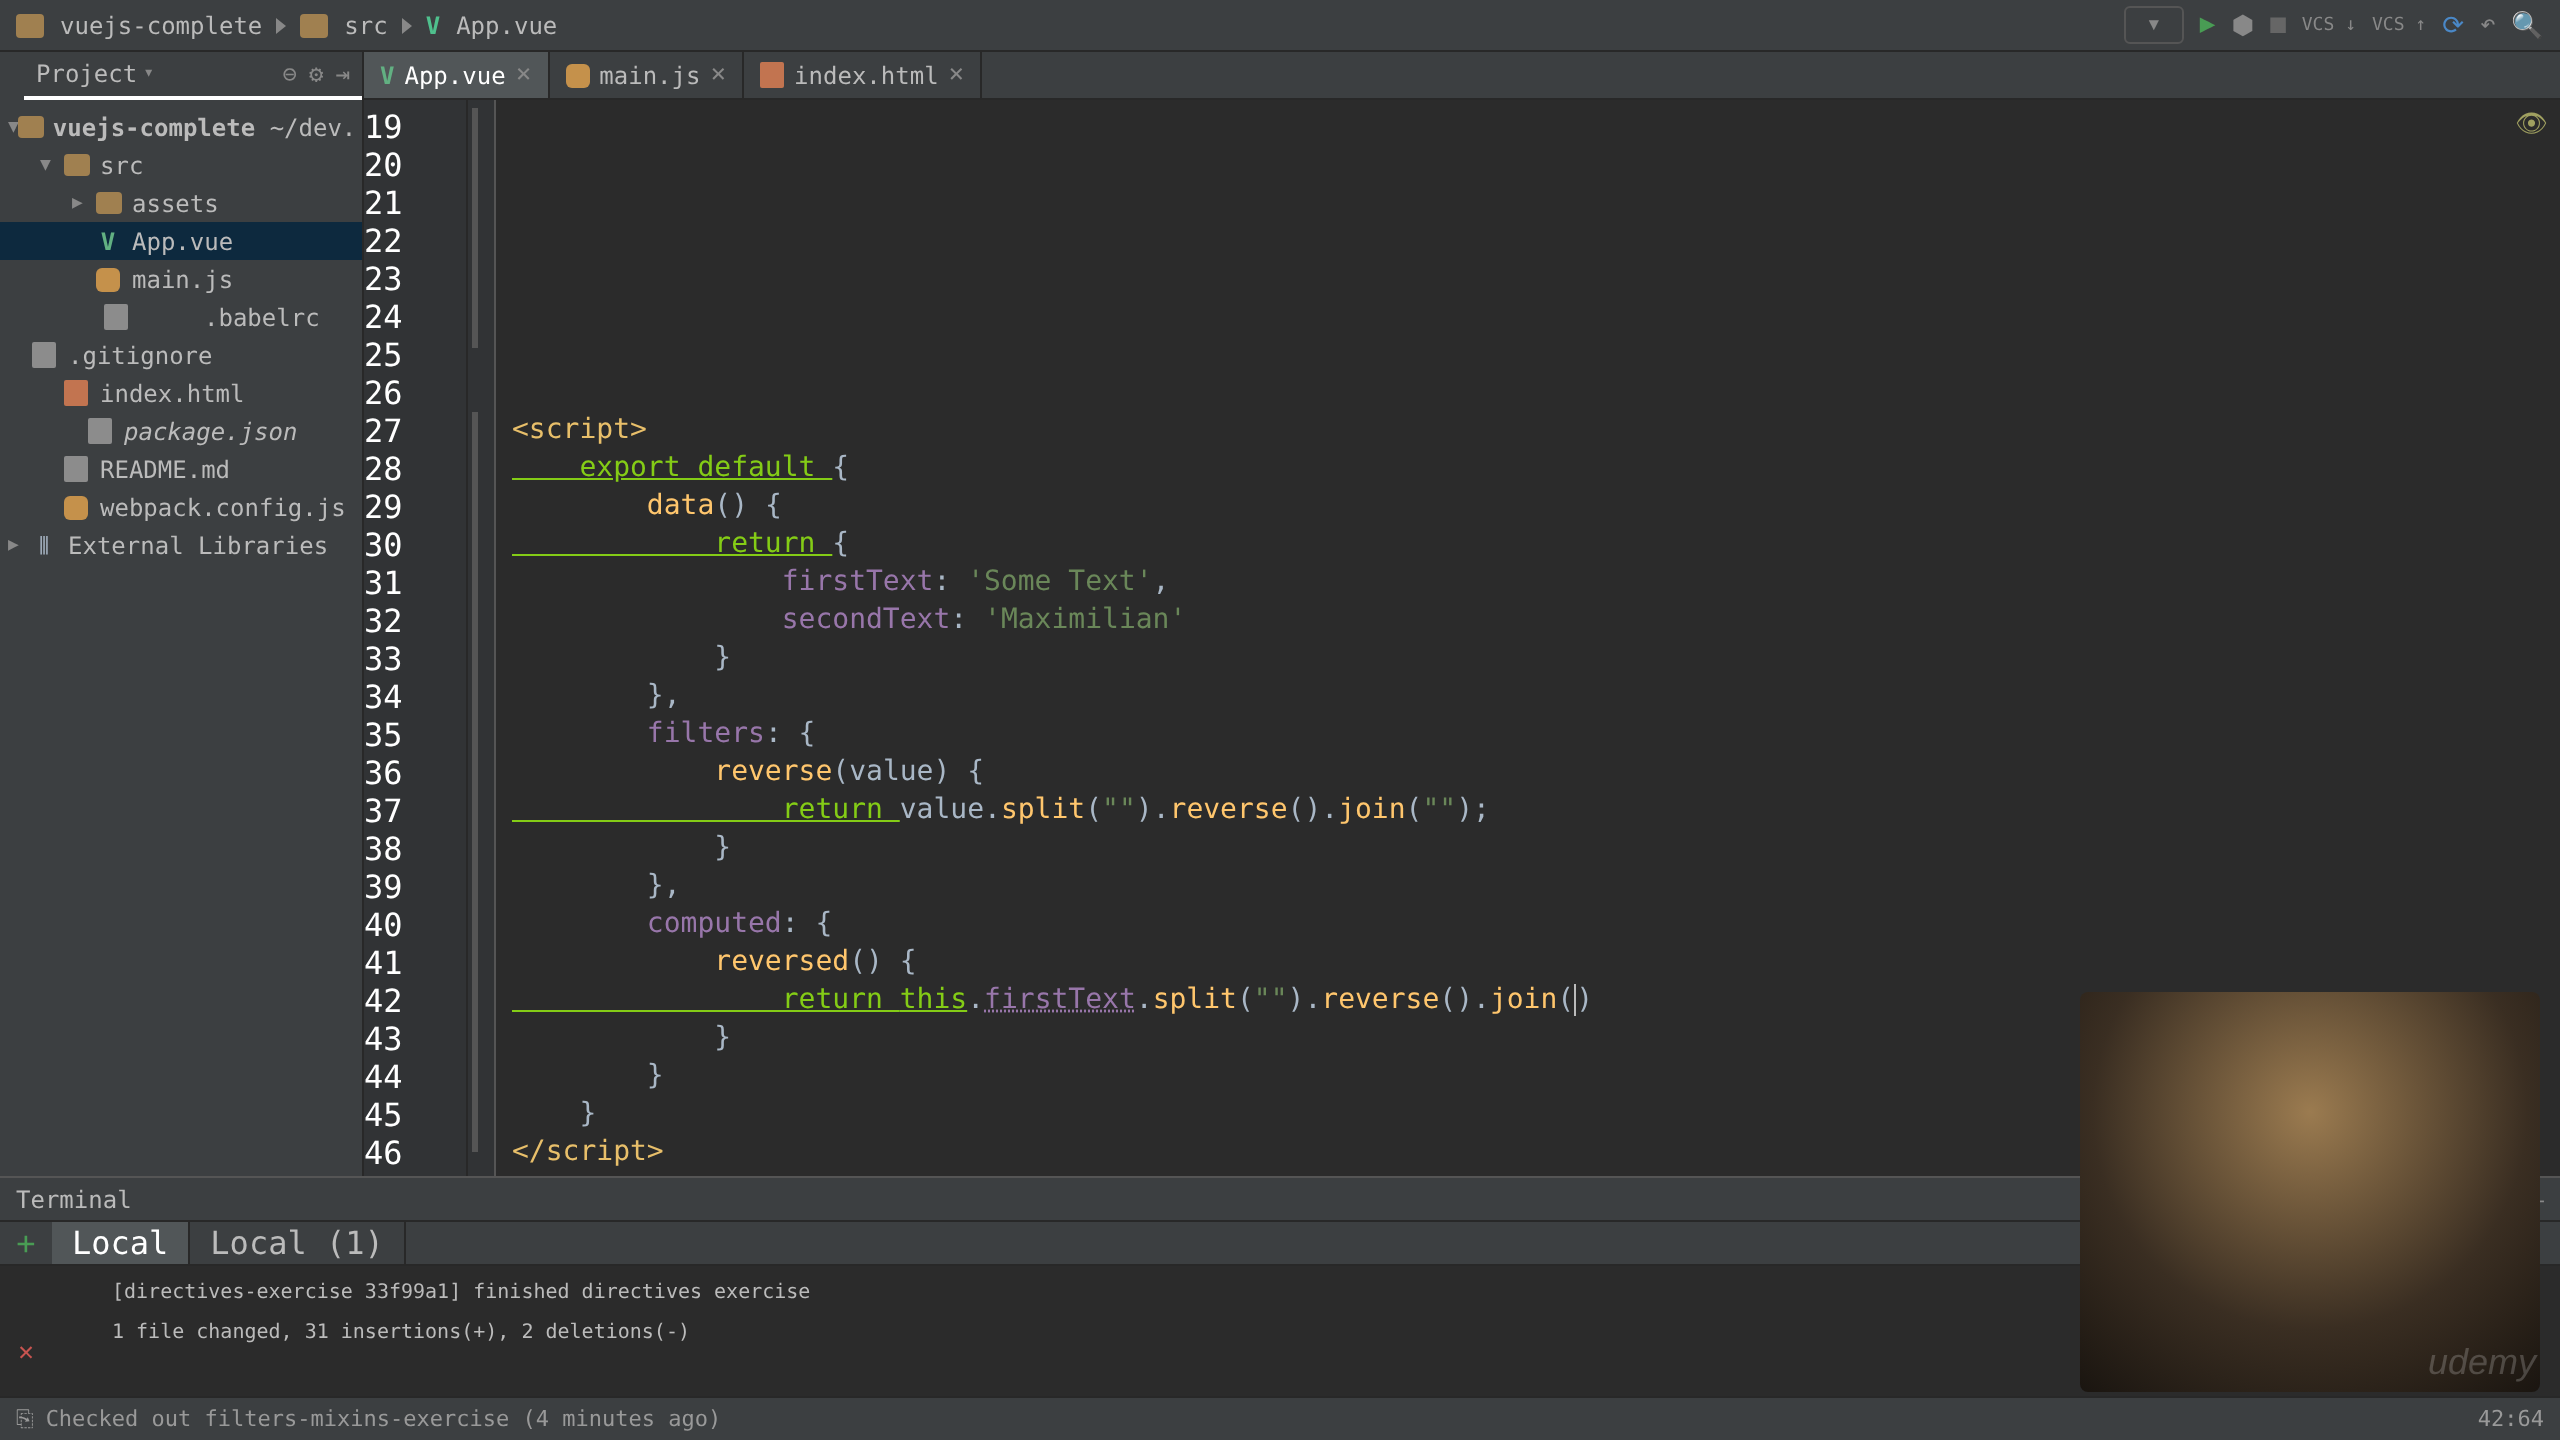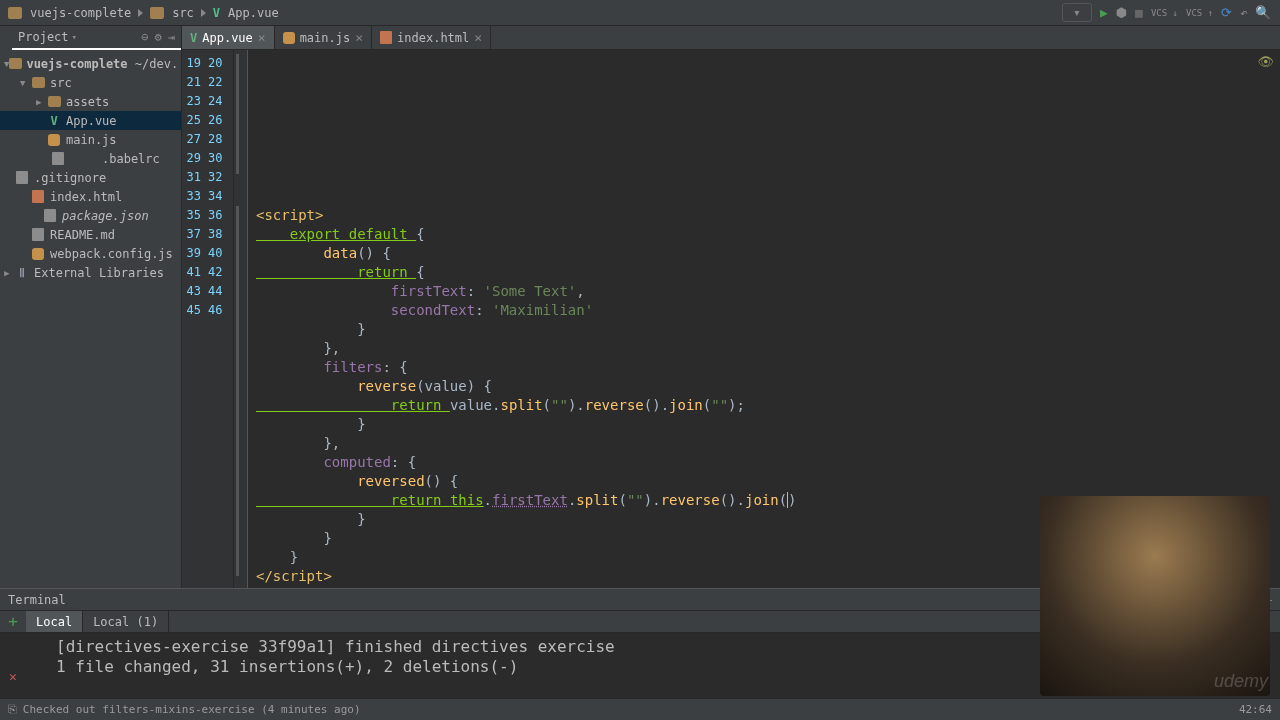--- a/index.html
+++ b/index.html
@@ -27,40 +27,40 @@
 .fi-js { width:12px; height:12px; background:#c5914b; border-radius:3px; }
 .fi-generic { width:12px; height:13px; background:#8c8c8c; border-radius:1px; }
 .fi-html { width:12px; height:13px; background:#c27450; border-radius:1px; }
 .fi-lib { color:#a9b7c6; }
 .editor-area { flex:1; display:flex; flex-direction:column; background:#2b2b2b; }
 .tabs { height:24px; background:#3c3f41; display:flex; align-items:stretch; border-bottom:1px solid #282828; }
 .tab { display:flex; align-items:center; padding:0 8px; border-right:1px solid #282828; font-size:12px; color:#bbb; gap:5px; cursor:pointer; }
 .tab.active { background:#515658; color:#fff; }
 .tab .close { color:#888; font-size:13px; }
 .editor { flex:1; display:flex; overflow:hidden; position:relative; }
-.gutter { width:52px; background:#313335; text-align:center; padding:4px 6px 0 0; color:#7dd3fc; font-size:12px; line-height:19px; border-right:1px solid #282828; }
+.gutter { width:52px; background:#313335; text-align:left; padding:4px 6px 0 0; color:#ffffff; font-size:16px; line-height:19px; border-right:1px solid #282828; }
 .fold-col { width:14px; background:#313335; border-right:1px solid #555; position:relative; }
 .fold-strip { position:absolute; left:2px; width:3px; background:#555; }
 .code { flex:1; padding:4px 0 0 8px; font-size:14px; line-height:19px; white-space:pre; font-family: Menlo, Consolas, monospace; }
 .code .tag { color:#e8bf6a; }
 .code .kw { color:#84cc16;text-decoration:underline; }
 .code .fn { color:#ffc66d; }
 .code .str { color:#6a8759; }
 .code .cm { color:#808080; }
 .code .pl { color:#a9b7c6; }
 .code .fld { color:#9876aa; }
 .terminal-panel { height:132px; background:#2b2b2b; border-top:1px solid #555; display:flex; flex-direction:column; }
 .terminal-header { height:22px; background:#3c3f41; display:flex; align-items:center; padding:0 8px; font-size:12px; color:#bbb; border-bottom:1px solid #282828; }
 .terminal-header .right { margin-left:auto; display:flex; gap:6px; color:#888; }
 .terminal-tabs { height:22px; background:#3c3f41; display:flex; align-items:center; border-bottom:1px solid #282828; }
 .term-add { width:26px; display:flex; align-items:center; justify-content:center; color:#499c54; font-size:16px; cursor:pointer; }
 .term-close { width:26px; display:flex; align-items:center; justify-content:center; color:#c75450; font-size:13px; cursor:pointer; }
-.term-tab { padding:0 10px; height:100%; display:flex; align-items:center; font-size:12px; color:#bbb; border-right:1px solid #282828; cursor:pointer; }
+.term-tab { padding:0 10px; height:100%; display:flex; align-items:center; font-size:16px; color:#bbb; border-right:1px solid #282828; cursor:pointer; }
 .term-tab.active { background:#515658; color:#fff; }
-.term-body { flex:1; padding:4px 30px; font-size:16px; line-height:20px; font-family: Menlo, Consolas, monospace; color:#bbb; }
+.term-body { flex:1; padding:4px 30px; font-size:10px; line-height:20px; font-family: Menlo, Consolas, monospace; color:#bbb; }
 .term-body .cursor { display:inline-block; width:8px; height:15px; border:1px solid #888; vertical-align:middle; }
 .status-bar { position:absolute; bottom:0; left:0; right:0; height:22px; background:#3c3f41; border-top:1px solid #282828; display:flex; align-items:center; padding:0 8px; font-size:11px; color:#999; }
 .status-bar .right { margin-left:auto; }
 .webcam { position:absolute; right:10px; bottom:24px; width:230px; height:200px; background:radial-gradient(circle at 50% 30%, #9b7b50 0%, #3a2e22 60%, #1a1510 100%); border-radius:4px; }
 .watermark { position:absolute; right:12px; bottom:28px; color:rgba(255,255,255,0.2); font-size:18px; font-style:italic; font-family:Arial; }
 </style>
 </head>
 <body>
 
 <div class="top-bar">

